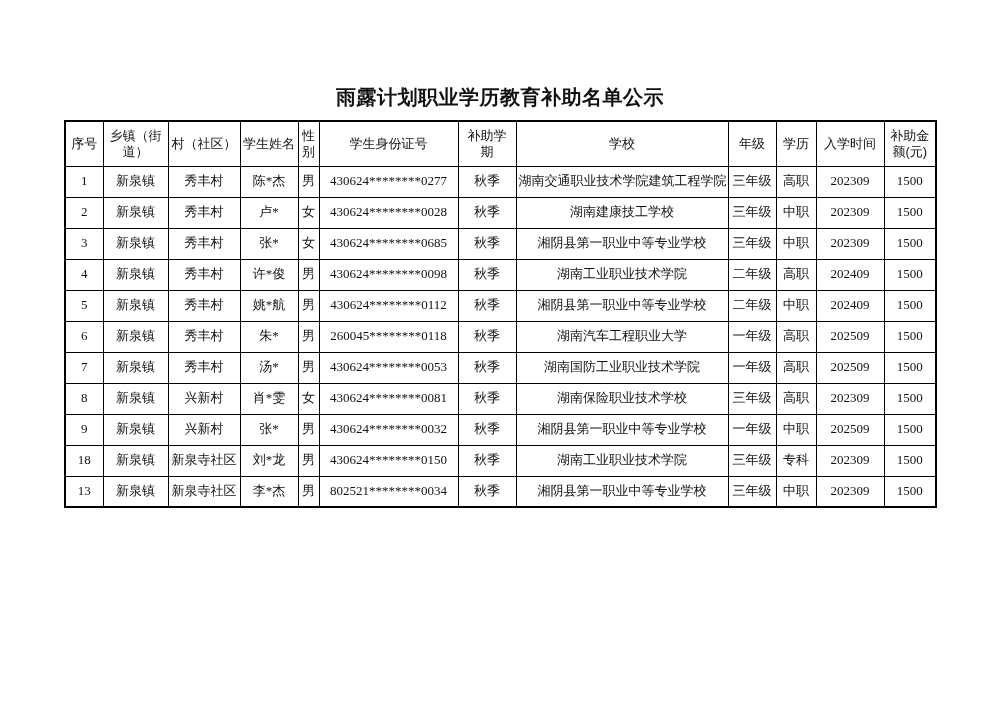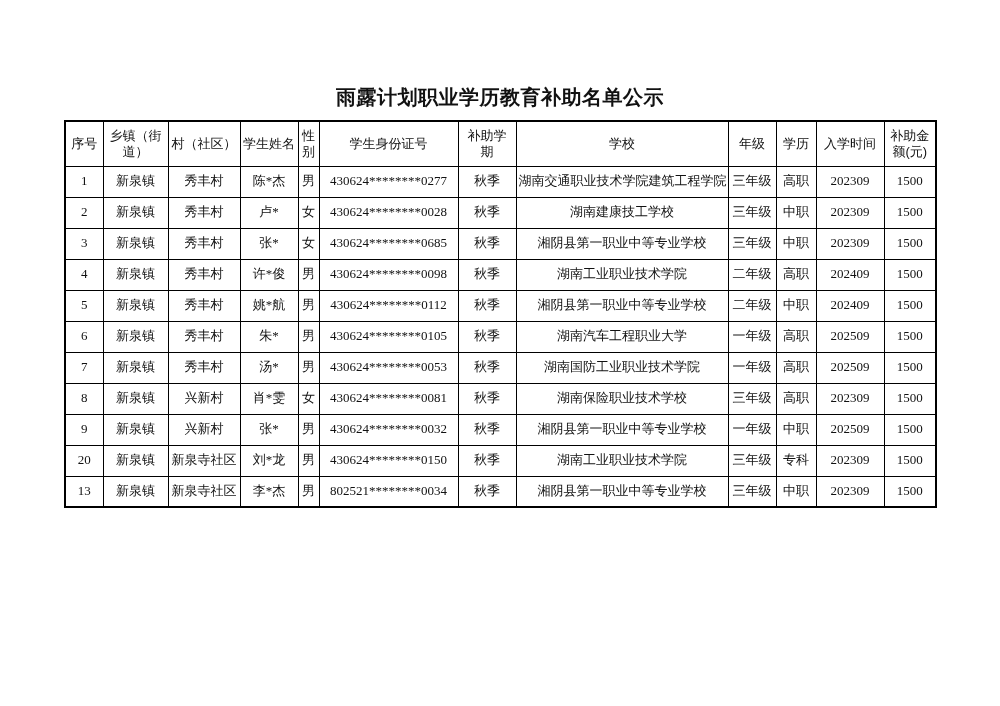--- a/index.html
+++ b/index.html
@@ -176,21 +176,21 @@
           <td>中职</td>
           <td>202409</td>
           <td>1500</td>
         </tr>
         <tr>
           <td>6</td>
           <td>新泉镇</td>
           <td>秀丰村</td>
           <td>朱*</td>
           <td>男</td>
-          <td>430624********0105</td>
+          <td>260045********0118</td>
           <td>秋季</td>
           <td>湖南汽车工程职业大学</td>
           <td>一年级</td>
           <td>高职</td>
           <td>202509</td>
           <td>1500</td>
         </tr>
         <tr>
           <td>7</td>
           <td>新泉镇</td>
@@ -227,21 +227,21 @@
           <td>男</td>
           <td>430624********0032</td>
           <td>秋季</td>
           <td>湘阴县第一职业中等专业学校</td>
           <td>一年级</td>
           <td>中职</td>
           <td>202509</td>
           <td>1500</td>
         </tr>
         <tr>
-          <td>20</td>
+          <td>18</td>
           <td>新泉镇</td>
           <td>新泉寺社区</td>
           <td>刘*龙</td>
           <td>男</td>
           <td>430624********0150</td>
           <td>秋季</td>
           <td>湖南工业职业技术学院</td>
           <td>三年级</td>
           <td>专科</td>
           <td>202309</td>

